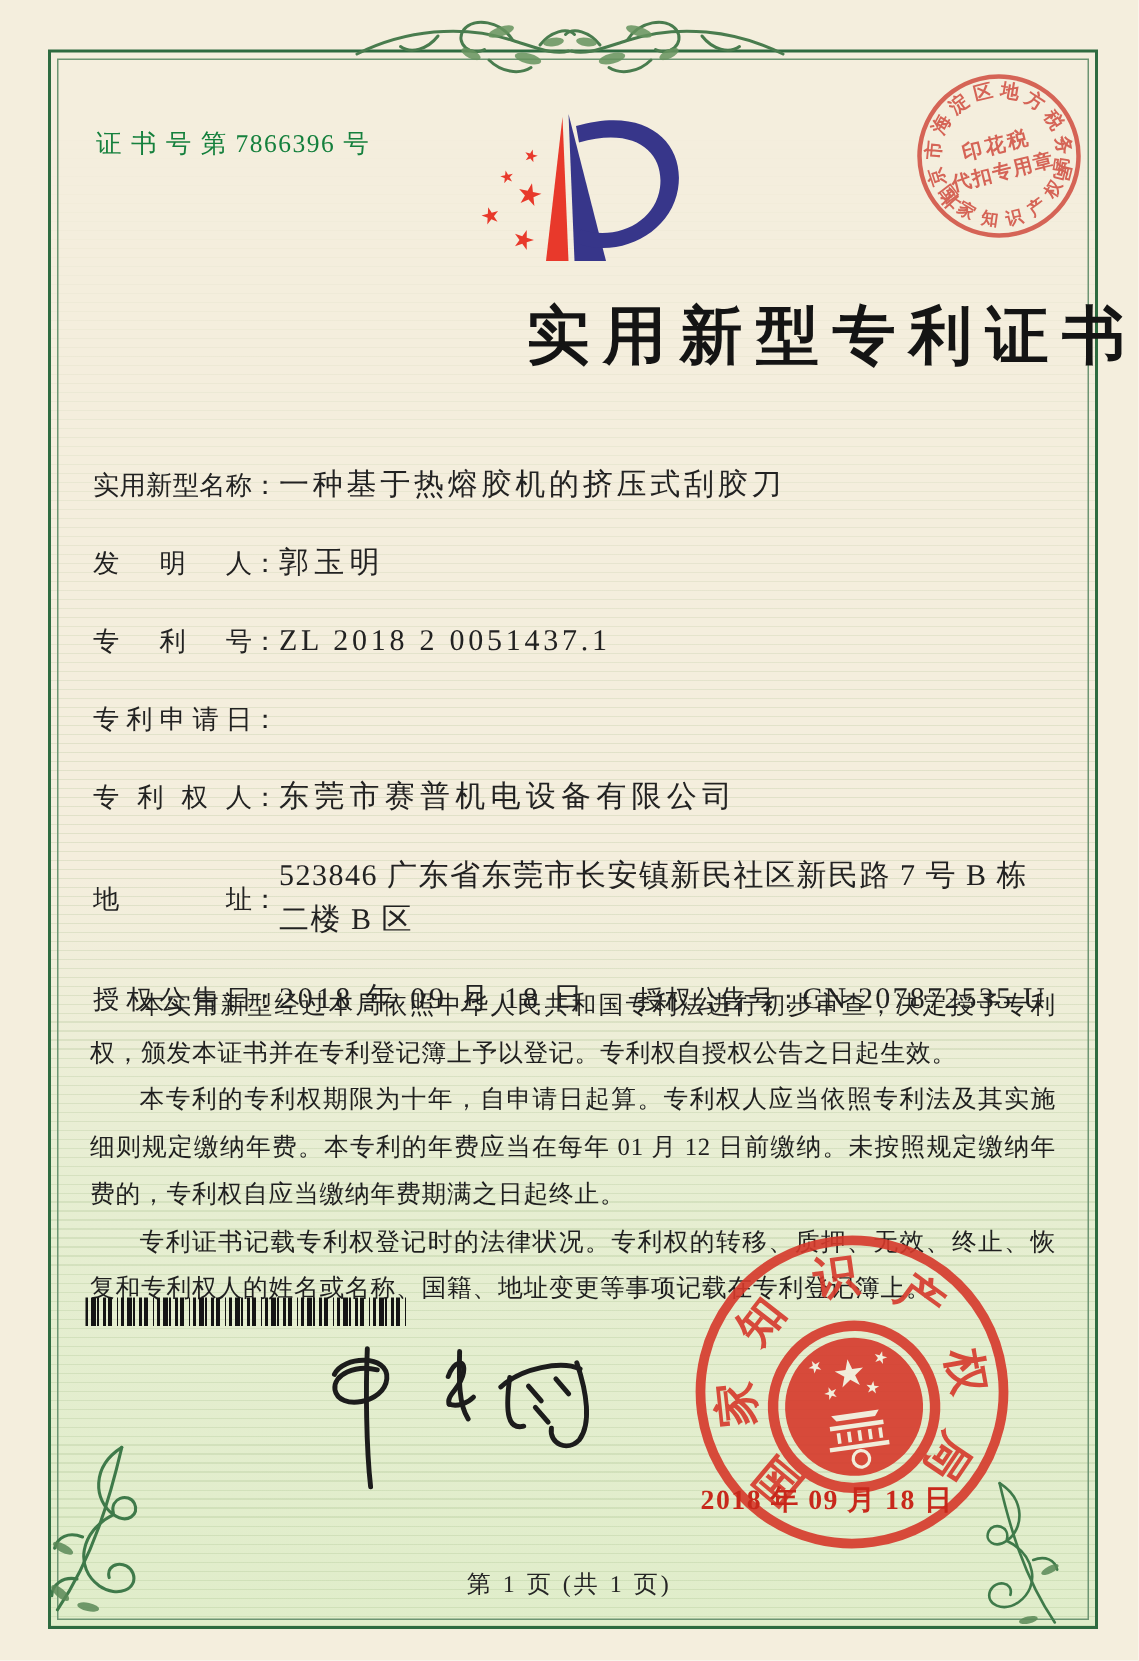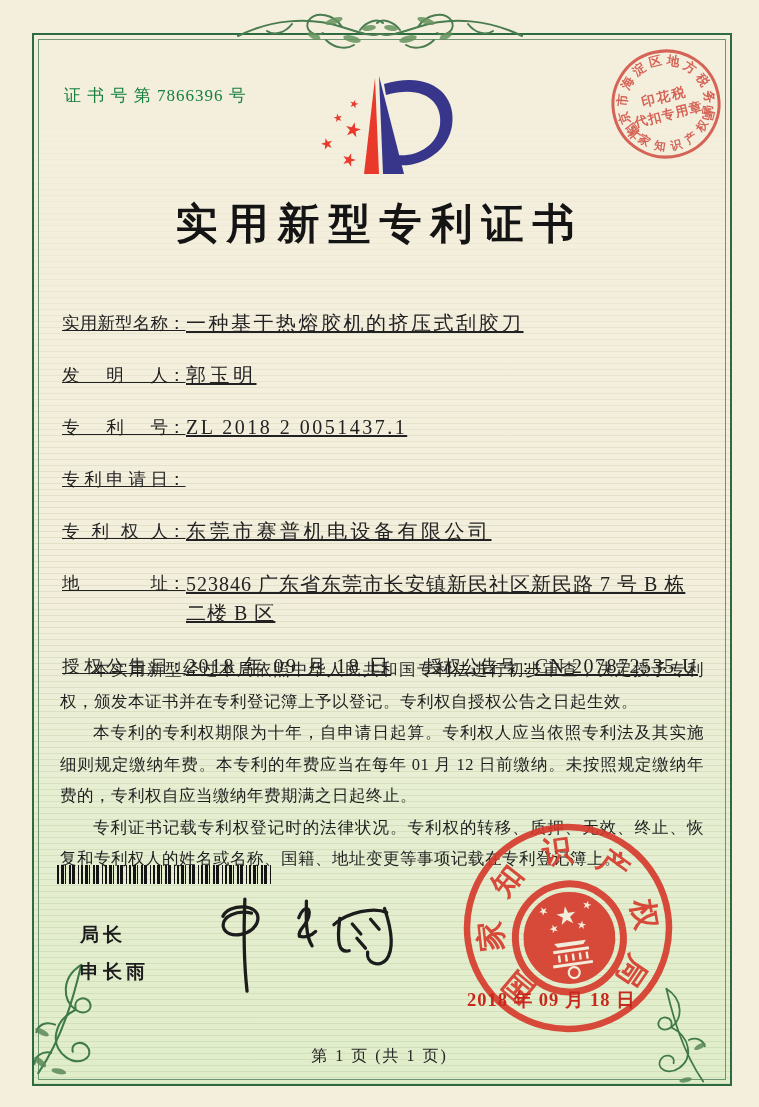--- a/index.html
+++ b/index.html
@@ -21,25 +21,25 @@
     -webkit-mask-image:linear-gradient(to top,#000 55%,transparent 95%);
     mask-image:linear-gradient(to top,#000 55%,transparent 95%);}
 
   .cert-no{position:absolute;left:64px;top:84px;font-size:17px;letter-spacing:1px;color:#15803d;z-index:3;}
 
   .logo{position:absolute;left:293px;top:56px;width:172px;height:138px;z-index:3;}
 
   .tax-stamp{position:absolute;left:606px;top:44px;width:120px;height:120px;z-index:5;opacity:.82;}
   .tax-stamp text{font-family:"Liberation Serif","DejaVu Serif",serif;}
 
-  .title{position:absolute;left:0;right:0;top:196px;text-align:center;font-size:42px;font-weight:700;
+  .title{position:absolute;left:0;right:0;top:196px;text-align:right;font-size:42px;font-weight:700;
     letter-spacing:9px;color:#141414;z-index:3;}
 
   .fields{position:absolute;left:62px;top:310px;width:640px;z-index:3;color:#222;}
-  .frow{display:flex;align-items:flex-start;margin-bottom:25px;line-height:27px;text-decoration:underline;}
+  .frow{display:flex;align-items:center;margin-bottom:25px;line-height:27px;}
   .flabel{flex:0 0 106px;width:106px;font-size:17.5px;text-align:justify;text-align-last:justify;}
   .fcolon{flex:0 0 18px;font-size:17.5px;}
   .fvalue{flex:1;font-size:20px;letter-spacing:2.5px;line-height:27px;}
   .row-name .fvalue{letter-spacing:3.5px;}
   .row-addr .fvalue{letter-spacing:1px;line-height:29px;}
   .row-grant{margin-top:2px;}
   .grant-right{margin-left:auto;display:flex;align-items:flex-start;padding-right:4px;}
 
   .paras{position:absolute;left:60px;top:654px;width:644px;z-index:3;color:#1f1f1f;}
   .paras p{margin:0;font-size:16.5px;line-height:31.5px;text-indent:2em;text-align:justify;letter-spacing:.5px;}
@@ -224,24 +224,20 @@
   </div>
 
   <div class="paras">
     <p>本实用新型经过本局依照中华人民共和国专利法进行初步审查，决定授予专利权，颁发本证书并在专利登记簿上予以登记。专利权自授权公告之日起生效。</p>
     <p>本专利的专利权期限为十年，自申请日起算。专利权人应当依照专利法及其实施细则规定缴纳年费。本专利的年费应当在每年 01 月 12 日前缴纳。未按照规定缴纳年费的，专利权自应当缴纳年费期满之日起终止。</p>
     <p>专利证书记载专利权登记时的法律状况。专利权的转移、质押、无效、终止、恢复和专利权人的姓名或名称、国籍、地址变更等事项记载在专利登记簿上。</p>
   </div>
 
   <div class="barcode"></div>
 
-  <div class="signer">
-    <div>局长</div>
-    <div>申长雨</div>
-  </div>
 
   <svg class="autograph" viewBox="0 0 210 100">
     <g stroke="#1c1c1c" stroke-width="3.2" fill="none" stroke-linecap="round" transform="rotate(-2 105 50)">
       <path d="M60,6 C58,32 57,70 59,96"></path>
       <path d="M38,22 C44,10 74,10 72,26 C70,42 40,46 38,32 C37,22 52,16 66,20"></path>
       <path d="M112,26 C116,16 124,14 122,24 C120,34 110,38 112,44"></path>
       <path d="M120,10 C119,28 118,44 124,54"></path>
       <path d="M112,44 C117,46 124,44 128,40"></path>
       <path d="M146,34 C160,22 186,18 198,24"></path>
       <path d="M152,28 C148,52 150,62 160,60"></path>

